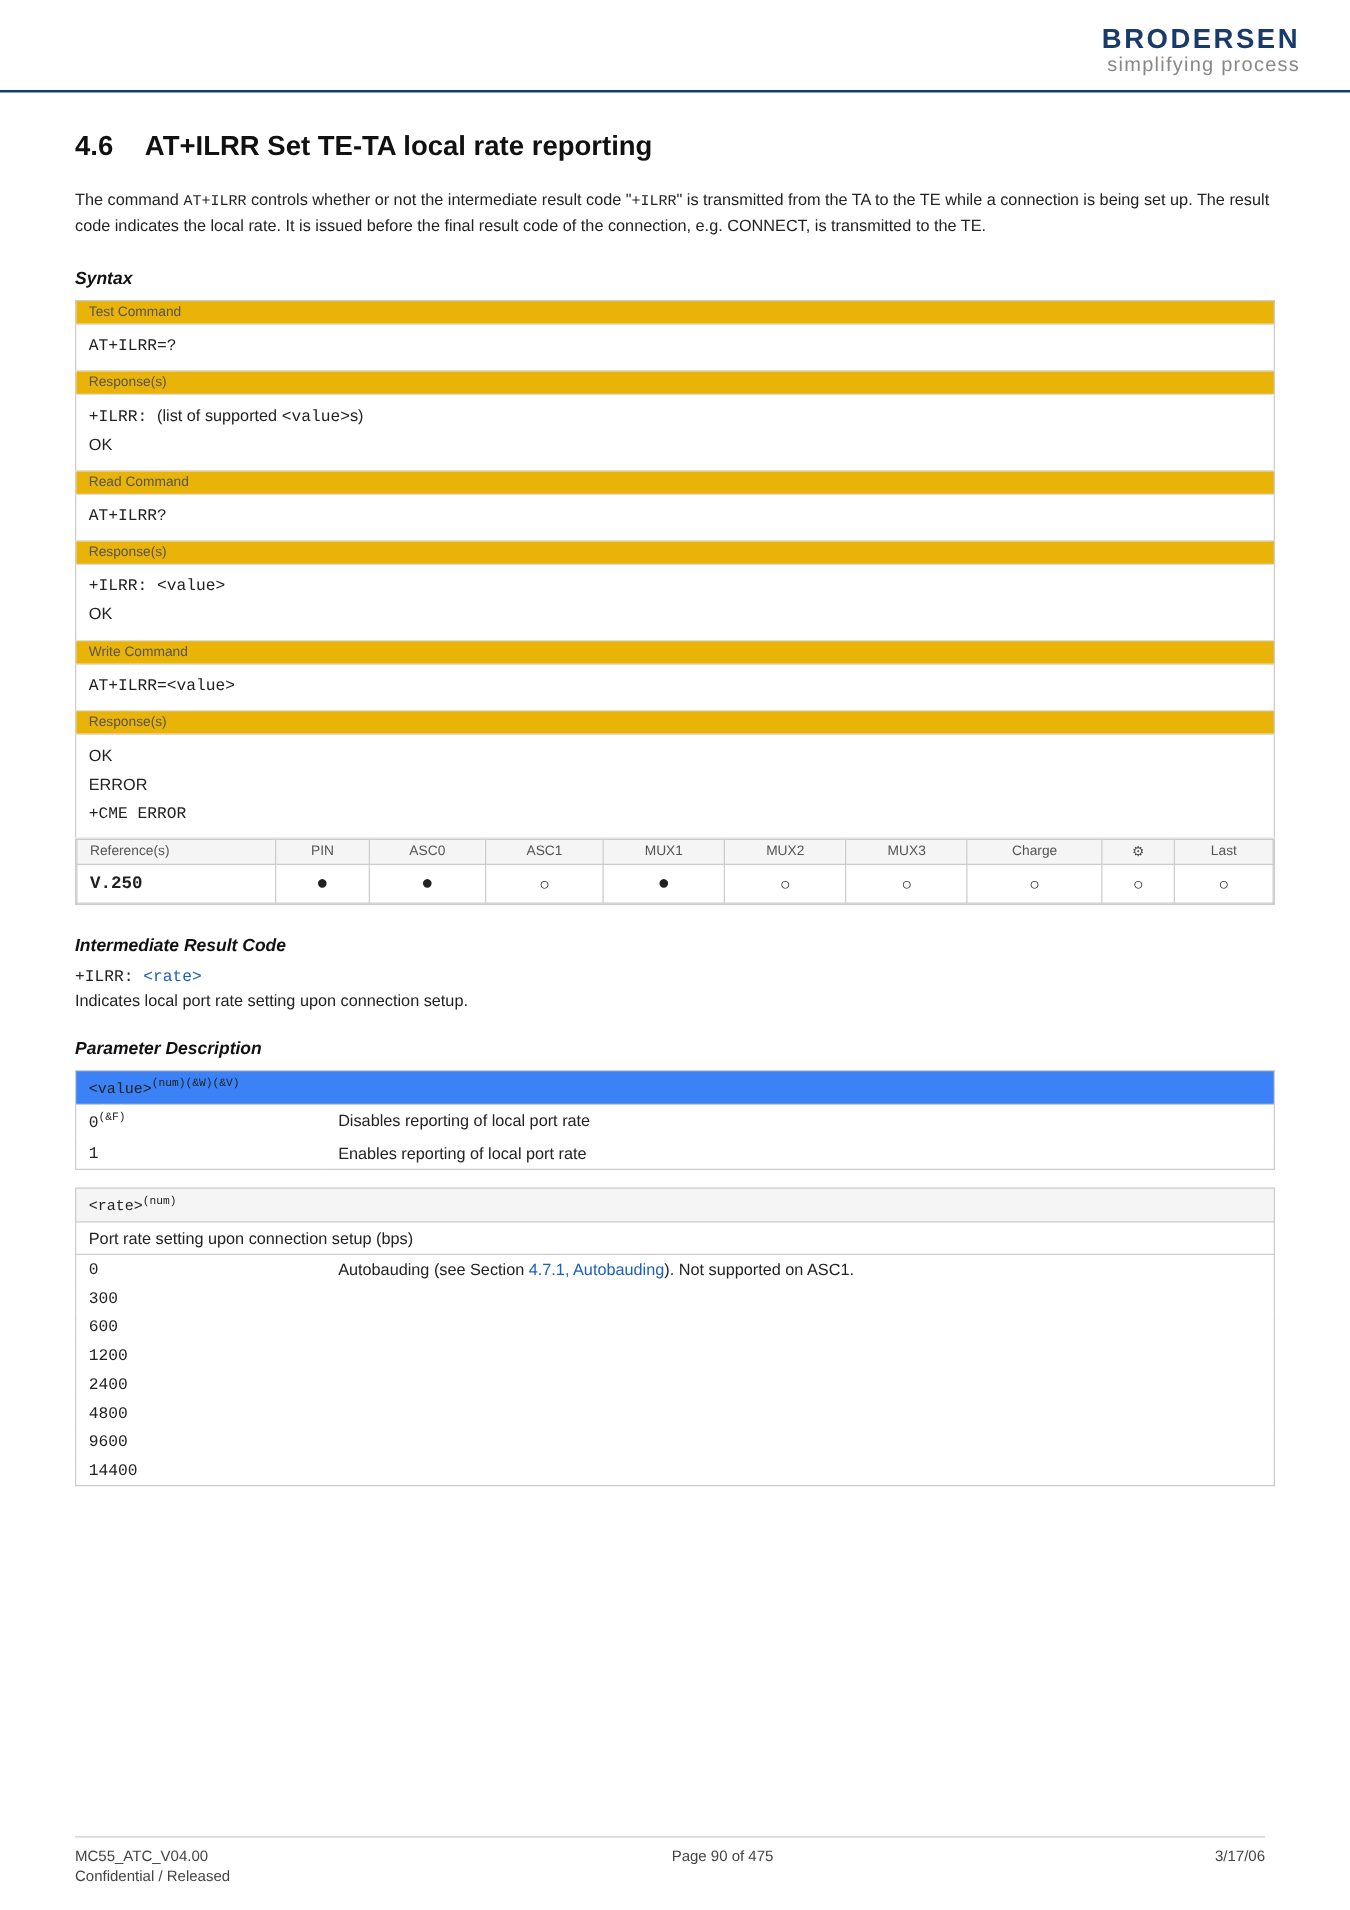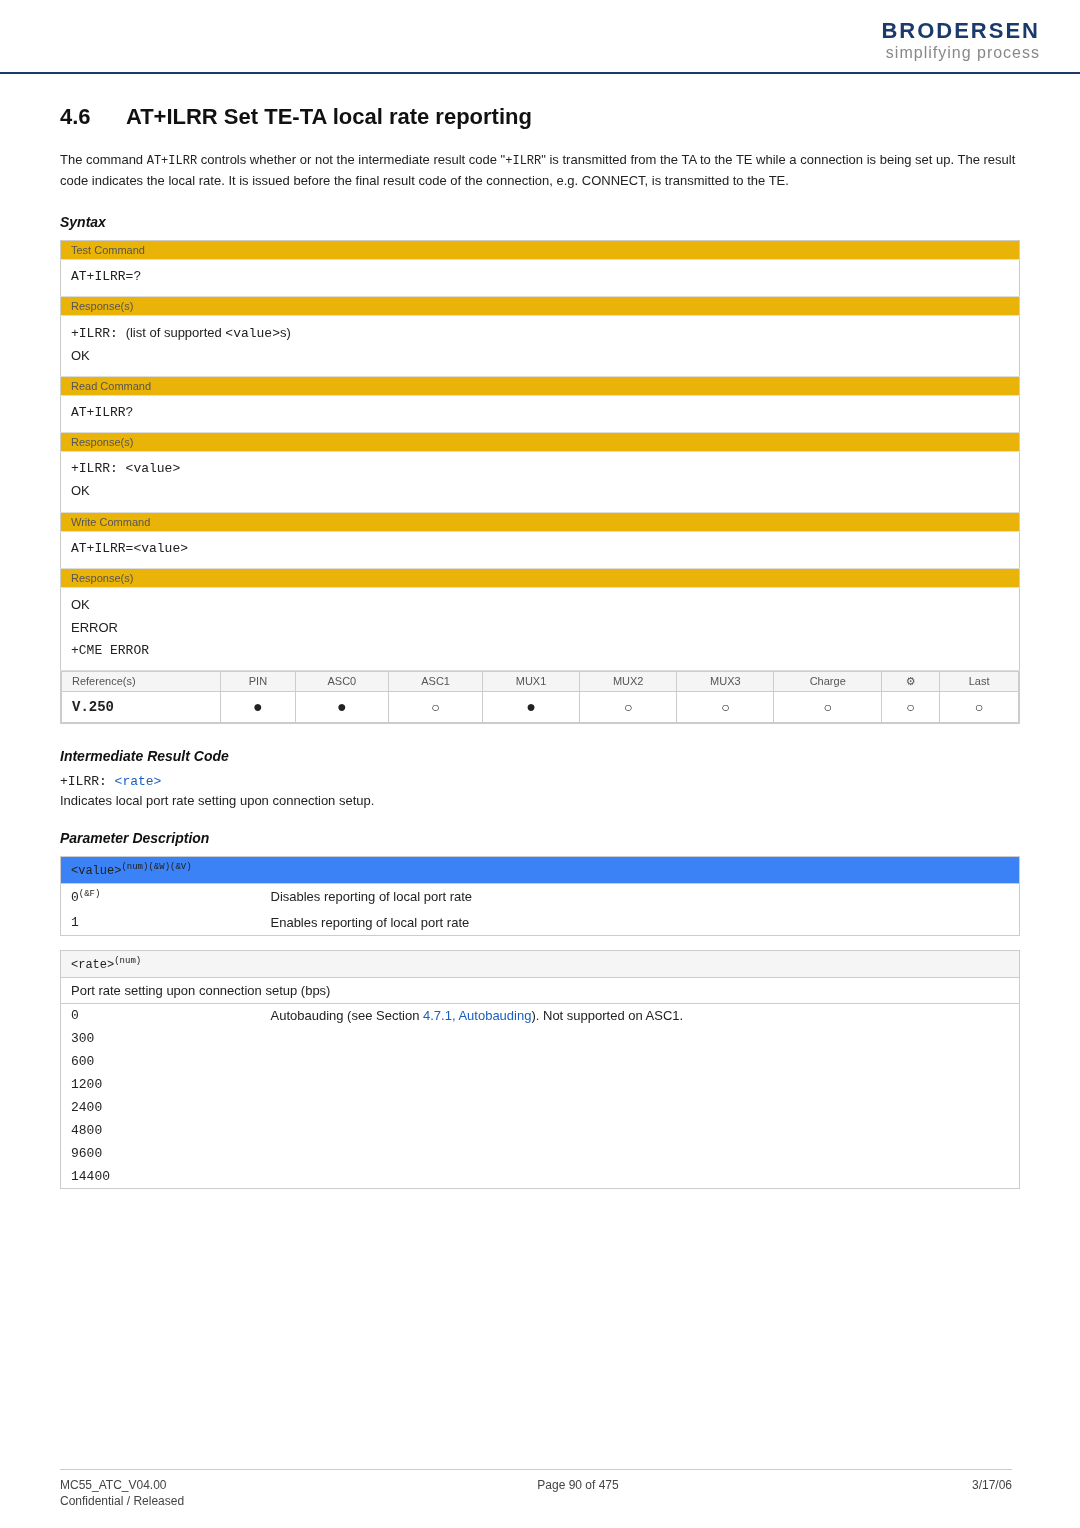--- a/index.html
+++ b/index.html
@@ -40,21 +40,21 @@
     }
 
     
     .section-title {
       font-size: 22px;
       font-weight: bold;
       margin-bottom: 20px;
       color: #111;
     }
     .section-title .section-num {
-      margin-right: 30px;
+      margin-right: 20px;
     }
 
     
     .body-text {
       font-size: 13px;
       line-height: 1.6;
       margin-bottom: 22px;
       color: #222;
     }
     .body-text .mono {

